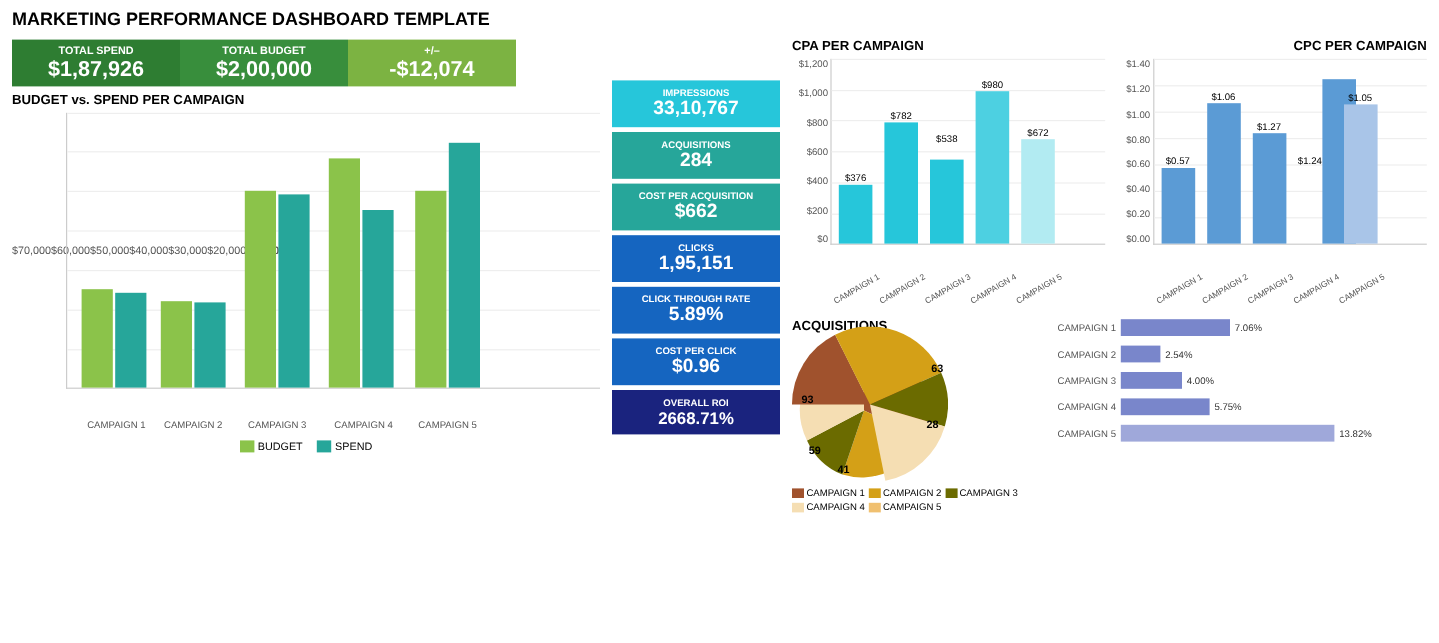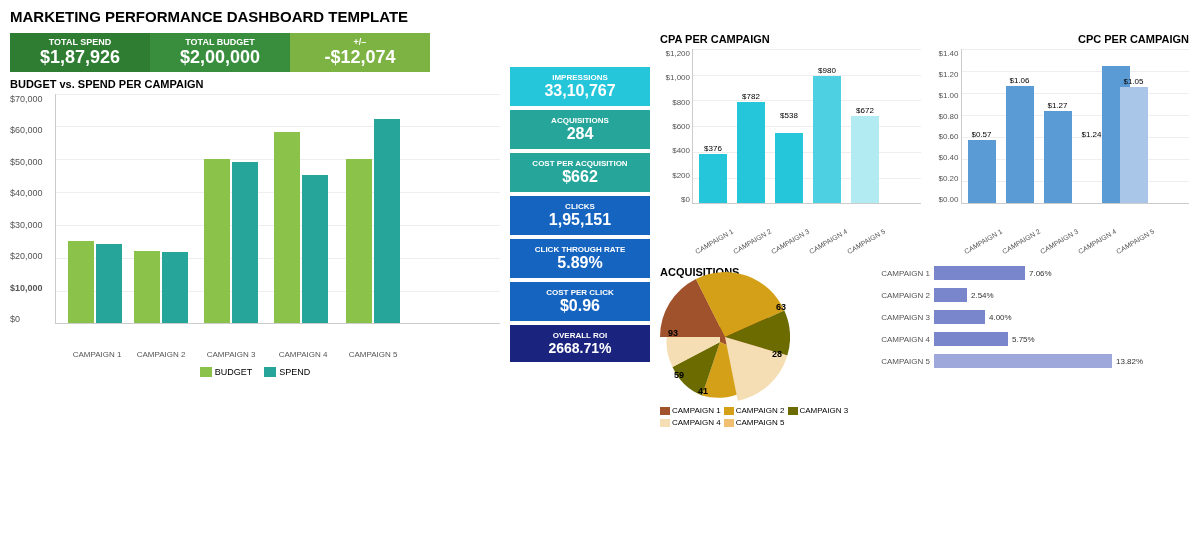--- a/index.html
+++ b/index.html
@@ -69,21 +69,21 @@
         <div class="kpi-card variance">
           <div class="kpi-label">+/–</div>
           <div class="kpi-value">-$12,074</div>
         </div>
       </div>
 
       <div class="chart-section">
         <div class="chart-title">BUDGET vs. SPEND PER CAMPAIGN</div>
         <div style="position:relative; height:265px;">
 
-          <div style="position:absolute; left:0; top:0; width:45px; height:230px; display:flex; flex-direction:column; justify-content:space-between; align-items:flex-start; padding-right:4px;">
+          <div style="position:absolute; left:0; top:0; width:45px; height:230px; display:flex; flex-direction:row; justify-content:space-between; align-items:center; padding-right:4px;">
             <span style="font-size:9px;color:#555;">$70,000</span>
             <span style="font-size:9px;color:#555;">$60,000</span>
             <span style="font-size:9px;color:#555;">$50,000</span>
             <span style="font-size:9px;color:#555;">$40,000</span>
             <span style="font-size:9px;color:#555;">$30,000</span>
             <span style="font-size:9px;color:#555;">$20,000</span>
             <span style="font-size:9px;color:#555;font-weight:bold;">$10,000</span>
             <span style="font-size:9px;color:#555;">$0</span>
           </div>
 

